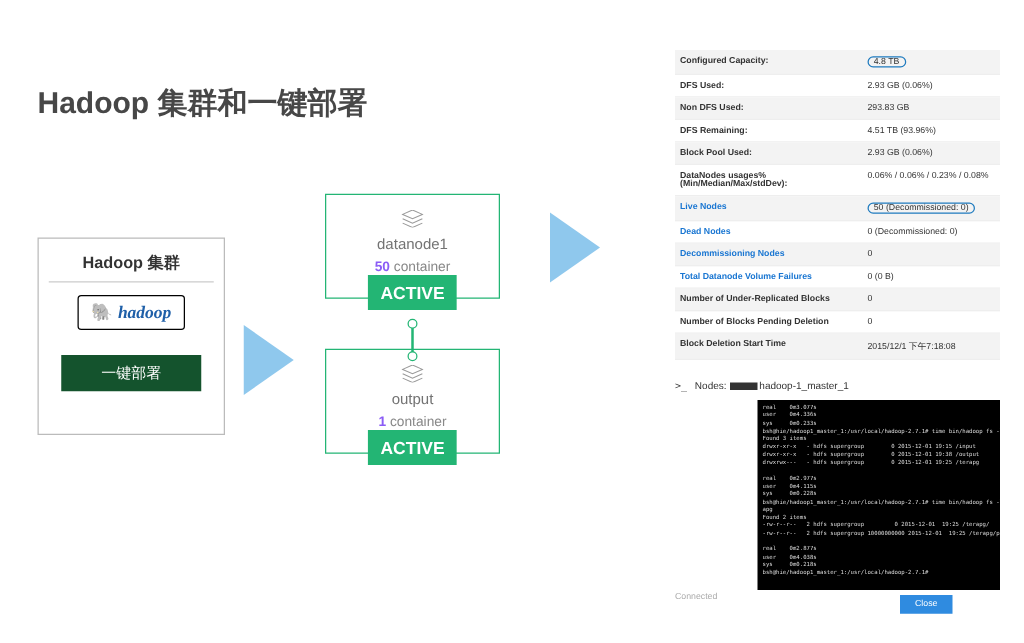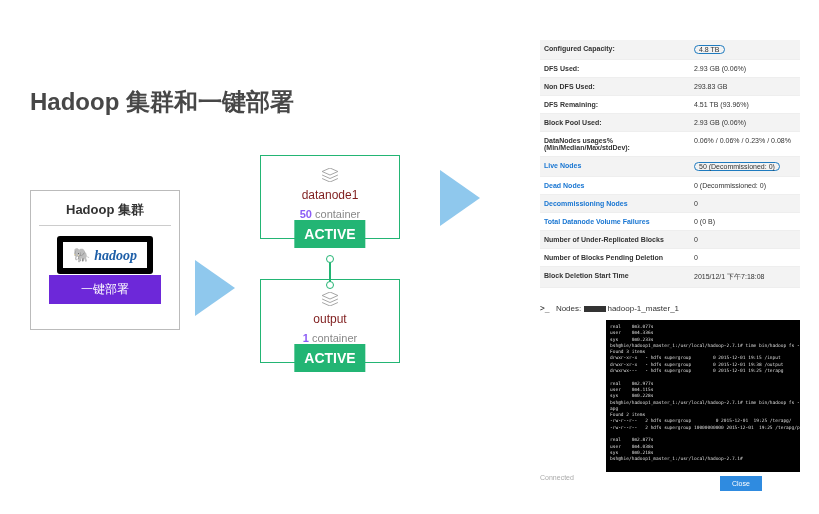--- a/index.html
+++ b/index.html
@@ -1,30 +1,30 @@
 <!DOCTYPE html>
 <html><head>
 <meta charset="utf-8">
 <style>
 *{margin:0;padding:0;box-sizing:border-box;font-family:Arial,"Microsoft YaHei",sans-serif}
 body{width:819px;height:514px;background:#fff;position:relative;overflow:hidden}
-.title{position:absolute;left:30px;top:86px;font-size:24px;font-weight:bold;color:#474747}
-.cluster-card{position:absolute;left:30px;top:190px;width:150px;height:140px;border:1px solid #bbb;text-align:center;padding:10px 8px}
+.title{position:absolute;left:30px;top:66px;font-size:24px;font-weight:bold;color:#474747}
+.cluster-card{position:absolute;left:30px;top:190px;width:150px;height:158px;border:1px solid #bbb;text-align:center;padding:10px 8px}
 .cluster-card .card-title{font-size:13px;color:#333;font-weight:bold;margin-bottom:6px}
 .cluster-card hr{border:none;border-top:1px solid #ccc;margin:6px 0 10px}
-.hadoop-logo{display:inline-block;padding:4px 10px;border:6px solid #000000;border-radius:3px;background:#fff;margin-bottom:1px}
+.hadoop-logo{display:inline-block;padding:4px 10px;border:1px solid #000000;border-radius:3px;background:#fff;margin-bottom:20px}
 .hadoop-logo .elephant{color:#f9b500;font-size:14px;margin-right:4px}
 .hadoop-logo .logo-text{font-family:"Comic Sans MS",cursive;font-style:italic;font-weight:bold;color:#1e5fa8;font-size:14px}
-.deploy-btn{display:inline-block;background:#6d28d9;color:#fff;font-size:12px;padding:6px 32px;cursor:pointer}
+.deploy-btn{display:inline-block;background:#14532d;color:#fff;font-size:12px;padding:6px 32px;cursor:pointer}
 .arrow-right-1{position:absolute;left:195px;top:260px;width:0;height:0;border-top:28px solid transparent;border-bottom:28px solid transparent;border-left:40px solid #8fc8ed}
 .node-col{position:absolute;left:260px;top:155px}
 .node-card{width:140px;border:1px solid #23b574;text-align:center;padding:12px 8px 18px;position:relative;margin-bottom:40px}
 .node-card .stackicon{width:18px;height:14px;margin:0 auto 6px;position:relative}
 .node-card .stackicon svg{width:18px;height:14px}
-.node-card .nodename{font-size:12px;color:#7f1d1d;margin-bottom:6px}
+.node-card .nodename{font-size:12px;color:#737373;margin-bottom:6px}
 .node-card .containers{font-size:11px;color:#888}
 .node-card .containers b{color:#8b5cf6;font-size:11px}
 .active-badge{position:absolute;bottom:-10px;left:50%;transform:translateX(-50%);background:#23b574;color:#fff;font-size:14px;padding:6px 10px;font-weight:bold}
 .node-connector{position:absolute;left:329px;top:262px;width:2px;height:20px;background:#23b574}
 .node-connector:before,.node-connector:after{content:"";position:absolute;left:-3px;width:6px;height:6px;border:1px solid #23b574;border-radius:50%;background:#fff}
 .node-connector:before{top:-7px}
 .node-connector:after{bottom:-7px}
 .arrow-right-2{position:absolute;left:440px;top:170px;width:0;height:0;border-top:28px solid transparent;border-bottom:28px solid transparent;border-left:40px solid #8fc8ed}
 .details-table{position:absolute;left:540px;top:40px;width:260px;font-size:7px;color:#333}
 .details-table .row{display:flex;border-bottom:1px solid #eee}

